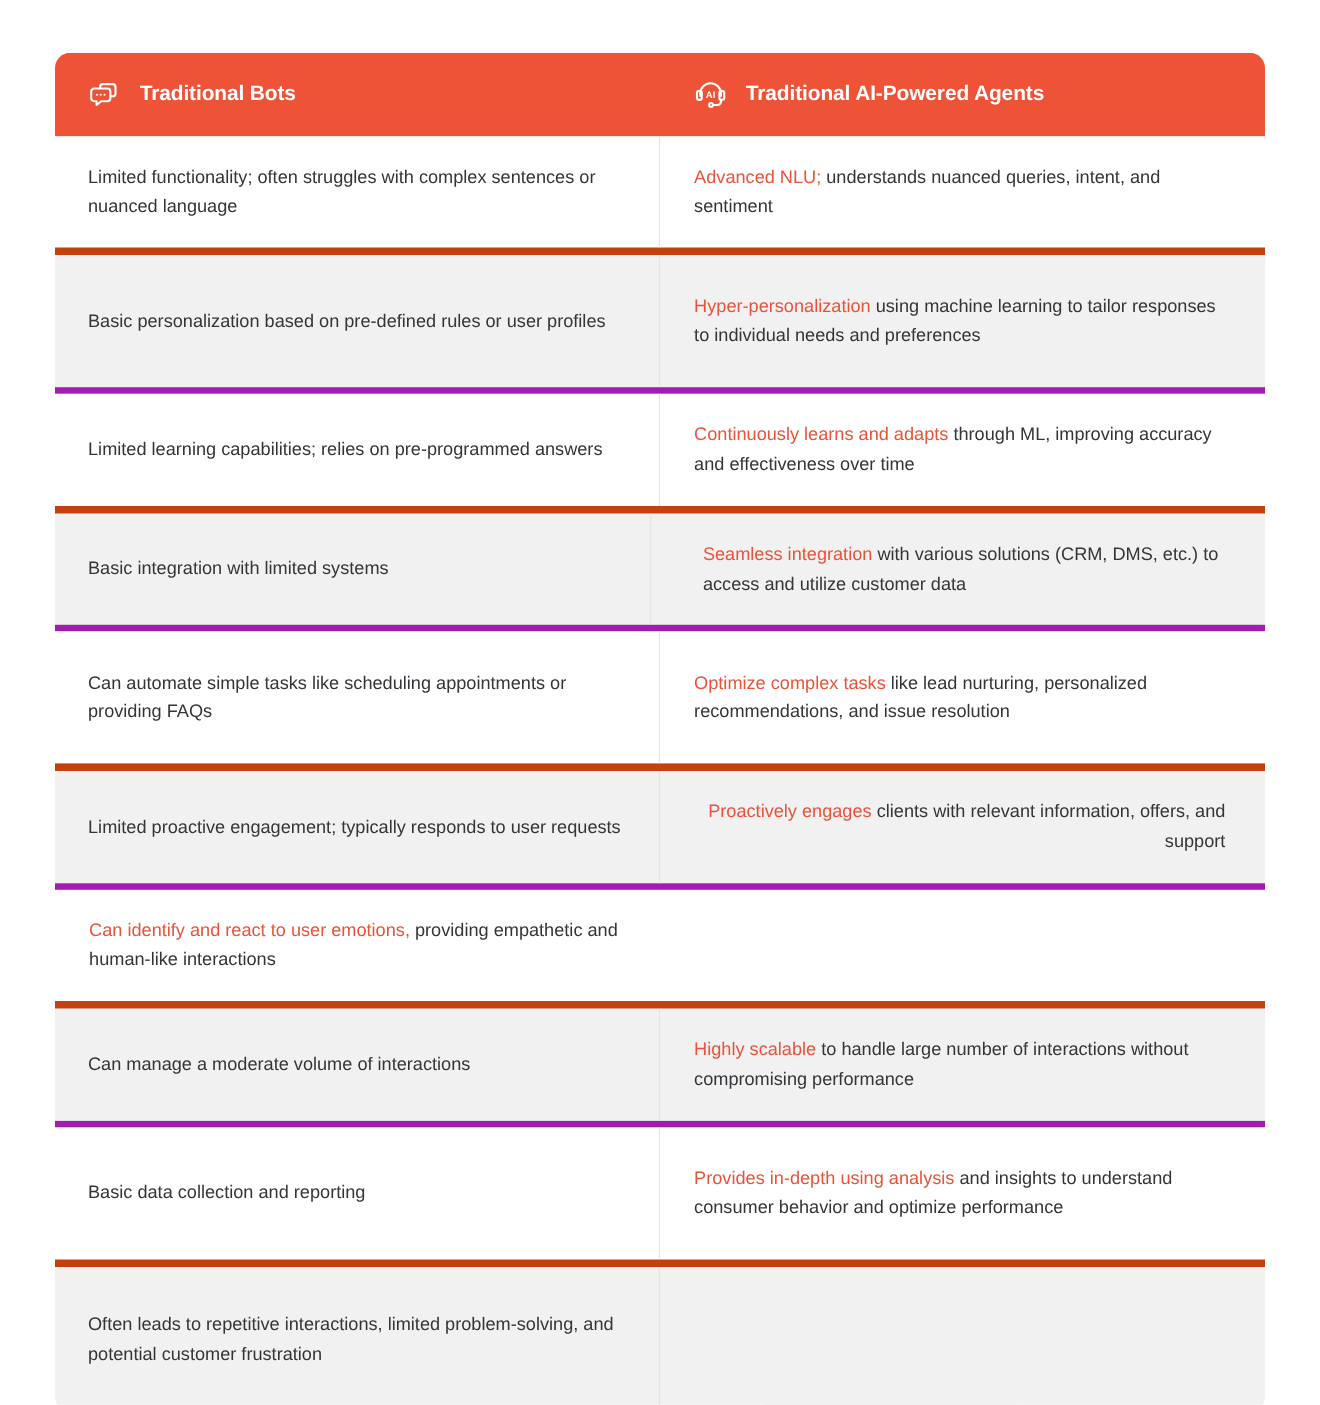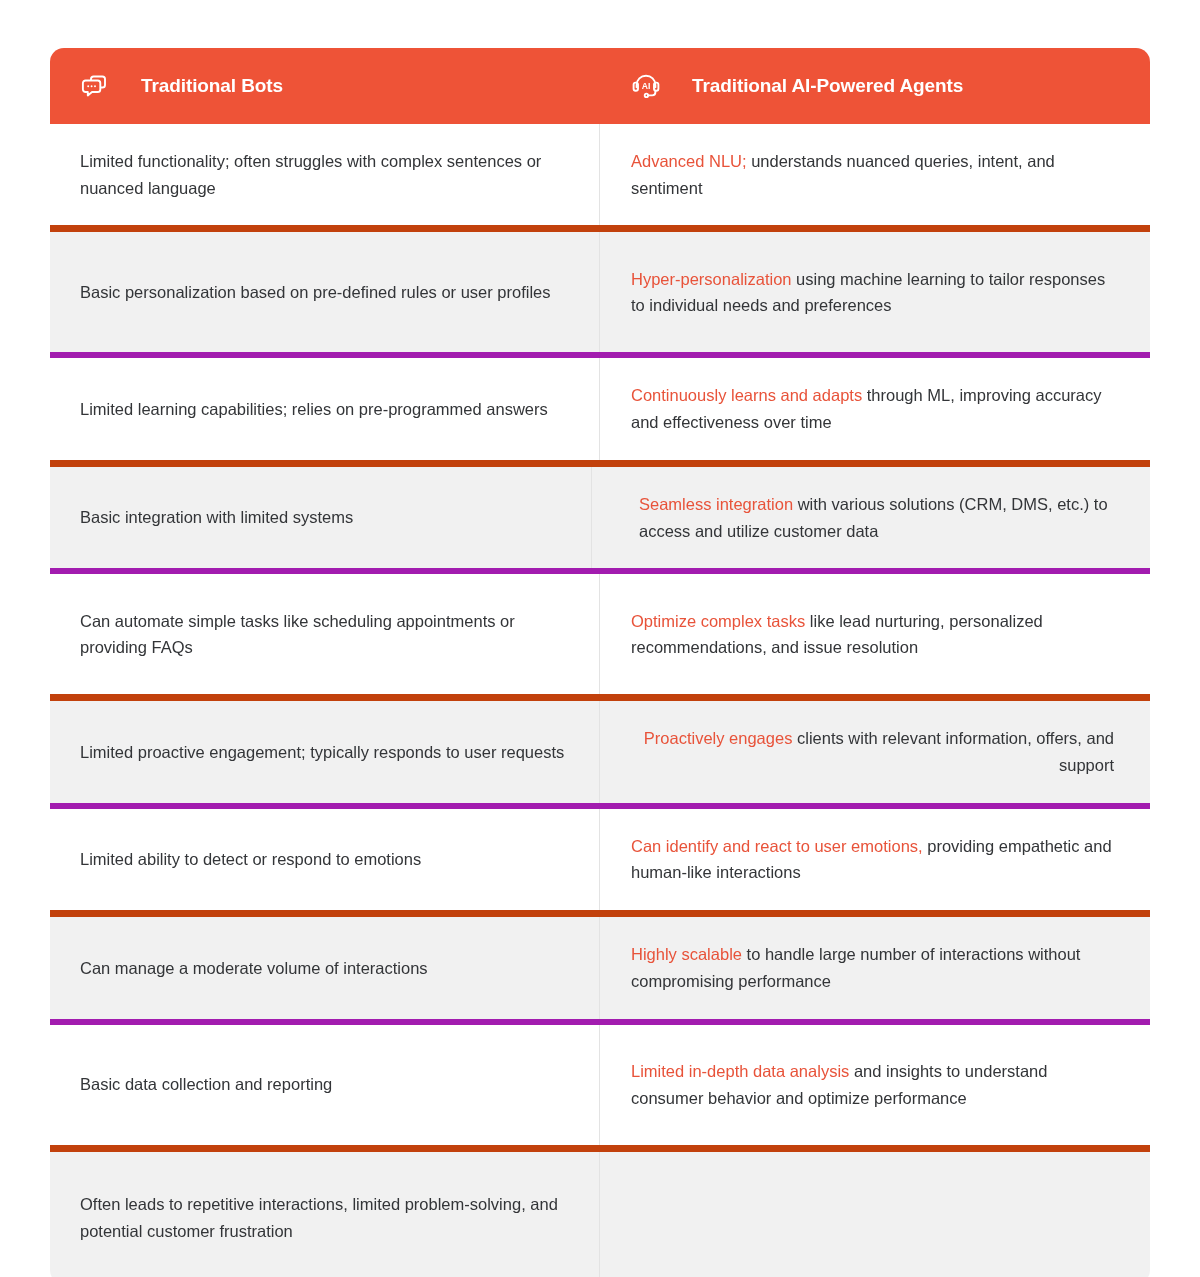--- a/index.html
+++ b/index.html
@@ -31,21 +31,21 @@
   .table-header {
     display: flex;
     background: #EE5337;
     height: 76px;
     flex: 0 0 76px;
   }
 
   .header-cell {
     display: flex;
     align-items: center;
-    gap: 31px;
+    gap: 17px;
     padding-left: 30px;
   }
   .header-cell.col-left  { width: 550px; }
   .header-cell.col-right { width: 550px; padding-left: 31px; }
 
   .header-icon {
     width: 30px;
     height: 30px;
     flex: 0 0 30px;
     display: flex;
@@ -201,43 +201,40 @@
       <div class="table-row striped r5">
         <div class="cell col-left">
           <span class="cell-text">Limited proactive engagement; typically responds to user requests</span>
         </div>
         <div class="cell col-right">
           <span class="cell-text"><span class="highlight">Proactively engages</span><span> clients with relevant information, offers, and support</span></span>
         </div>
       </div>
 
       <div class="table-row r6">
-        <div class="cell col-left">
-          <span class="cell-text">Limited ability to detect or respond to emotions</span>
-        </div>
         <div class="cell col-right">
           <span class="cell-text"><span class="highlight">Can identify and react to user emotions,</span><span> providing empathetic and human-like interactions</span></span>
         </div>
       </div>
 
       <div class="table-row striped r7">
         <div class="cell col-left">
           <span class="cell-text">Can manage a moderate volume of interactions</span>
         </div>
         <div class="cell col-right">
           <span class="cell-text"><span class="highlight">Highly scalable</span><span> to handle large number of interactions without compromising performance</span></span>
         </div>
       </div>
 
       <div class="table-row r8">
         <div class="cell col-left">
           <span class="cell-text">Basic data collection and reporting</span>
         </div>
         <div class="cell col-right">
-          <span class="cell-text"><span class="highlight">Limited in-depth data analysis</span><span> and insights to understand consumer behavior and optimize performance</span></span>
+          <span class="cell-text"><span class="highlight">Provides in-depth using analysis</span><span> and insights to understand consumer behavior and optimize performance</span></span>
         </div>
       </div>
 
       <div class="table-row striped last r9">
         <div class="cell col-left">
           <span class="cell-text">Often leads to repetitive interactions, limited problem-solving, and potential customer frustration</span>
         </div>
       </div>
 
     </div>

